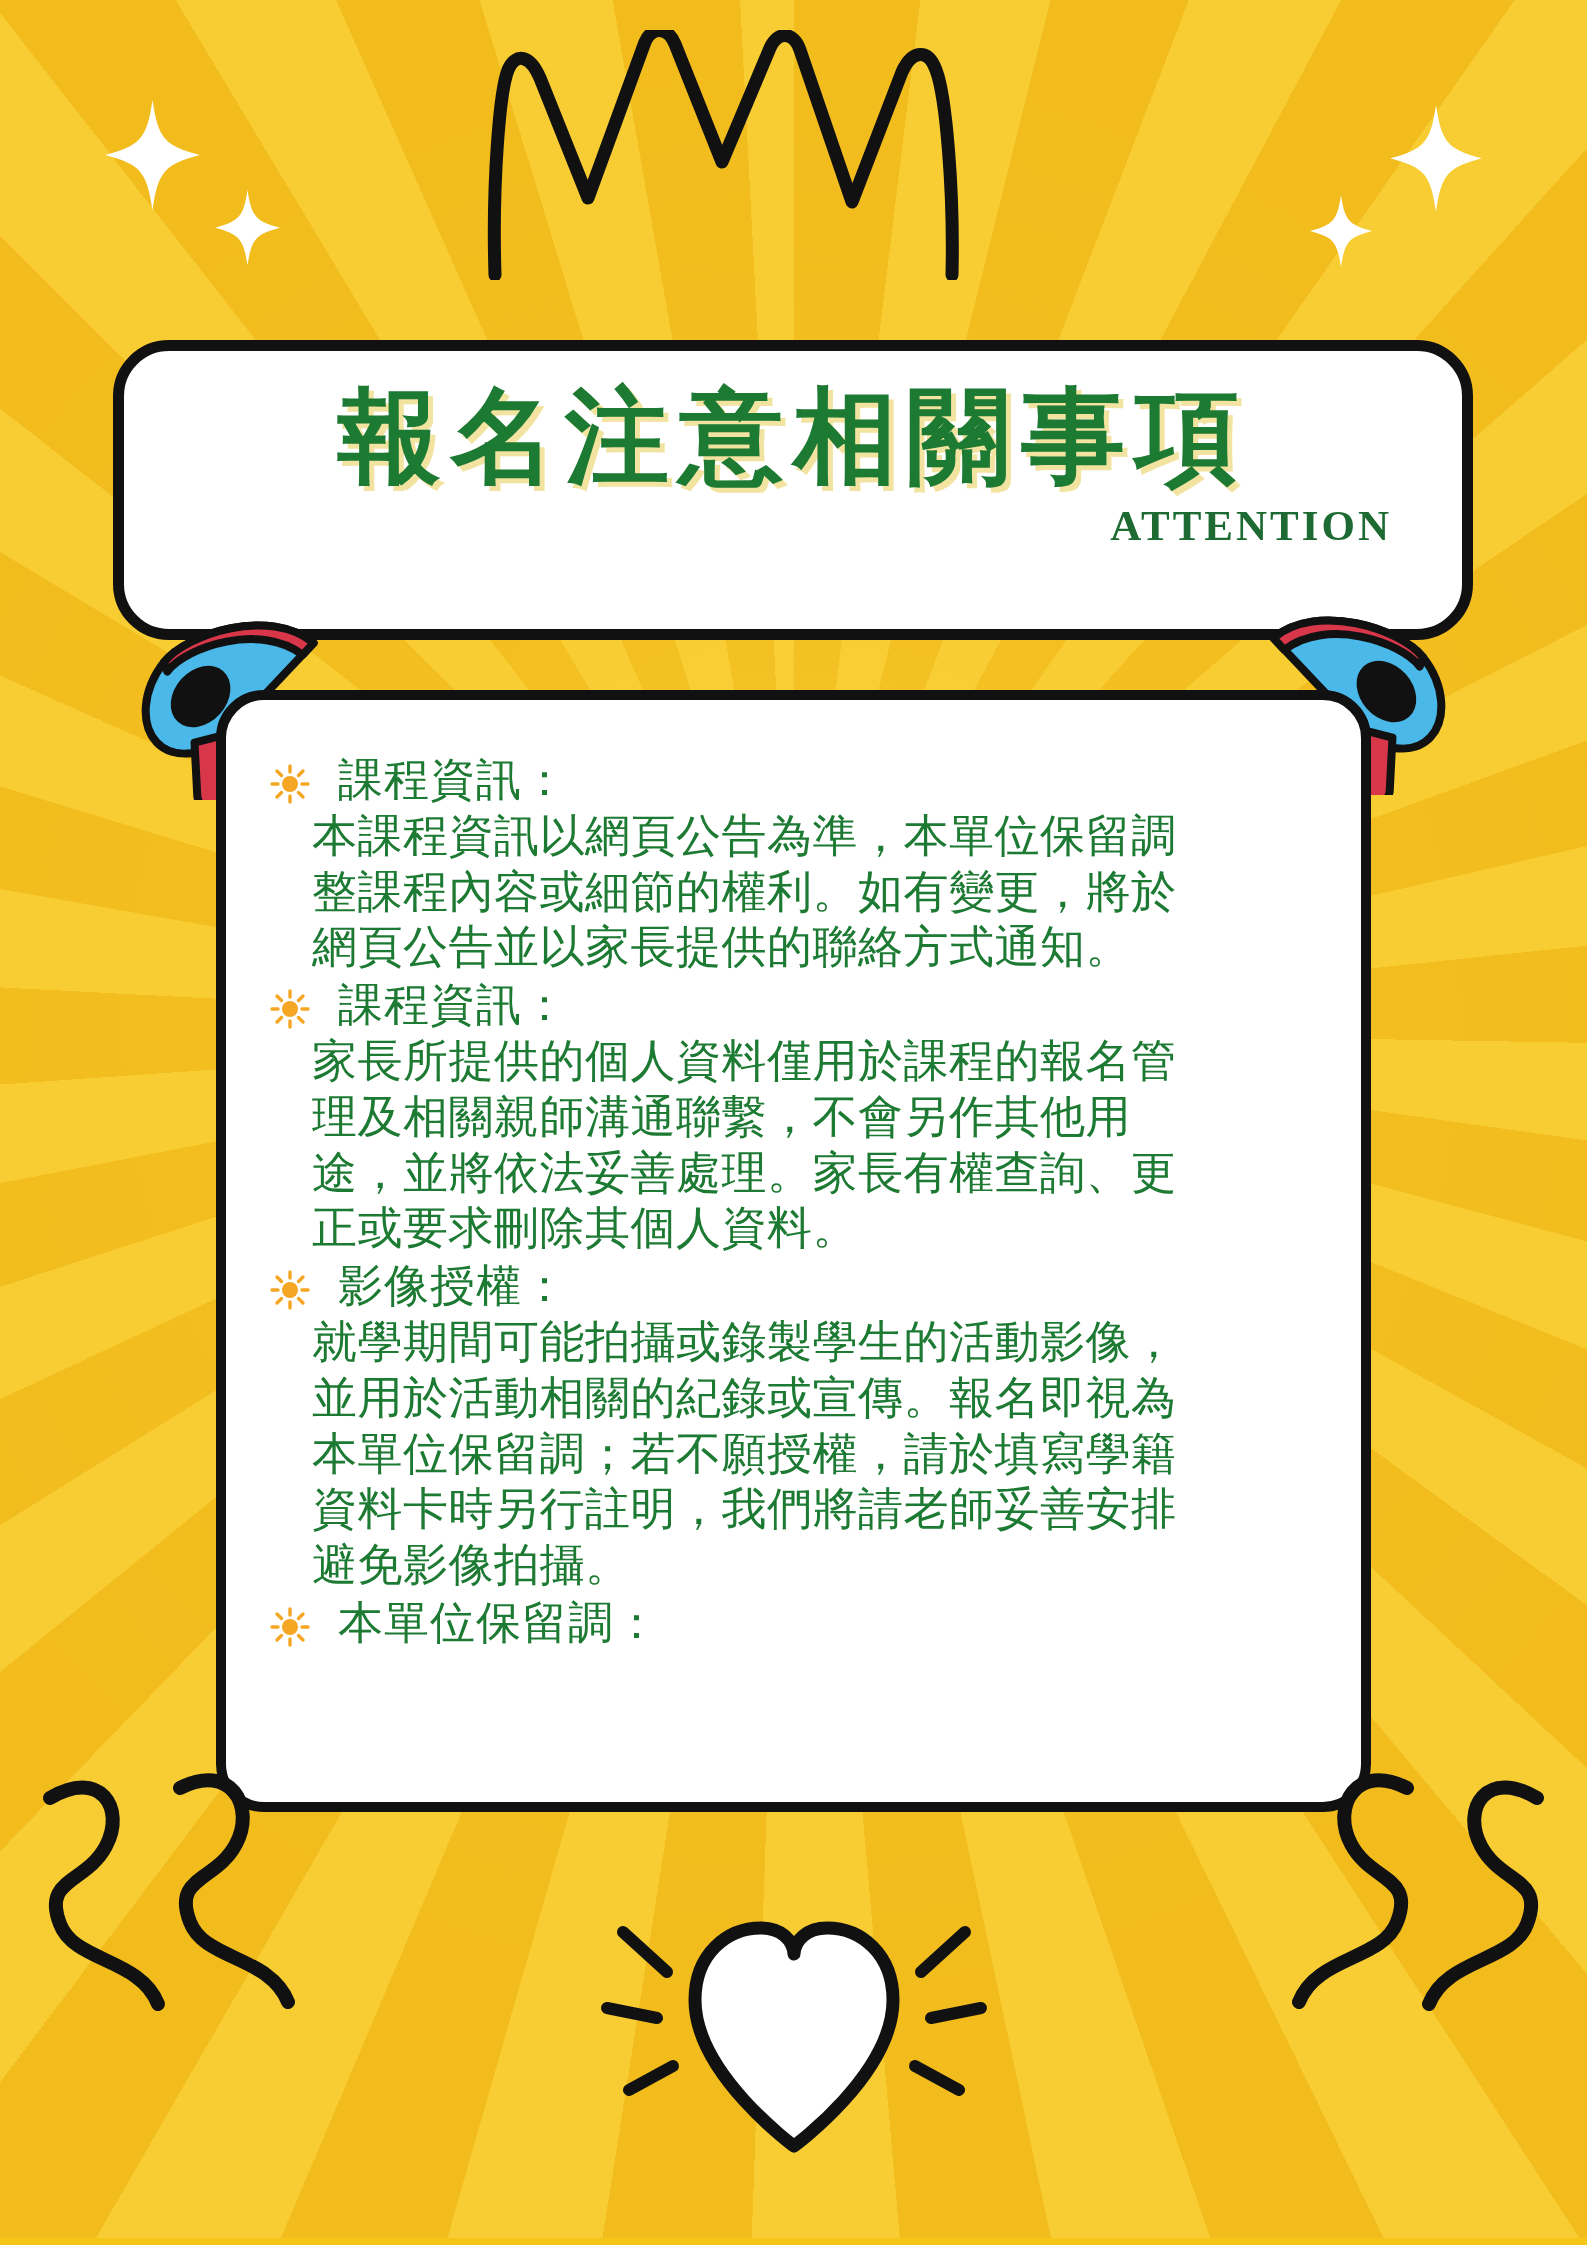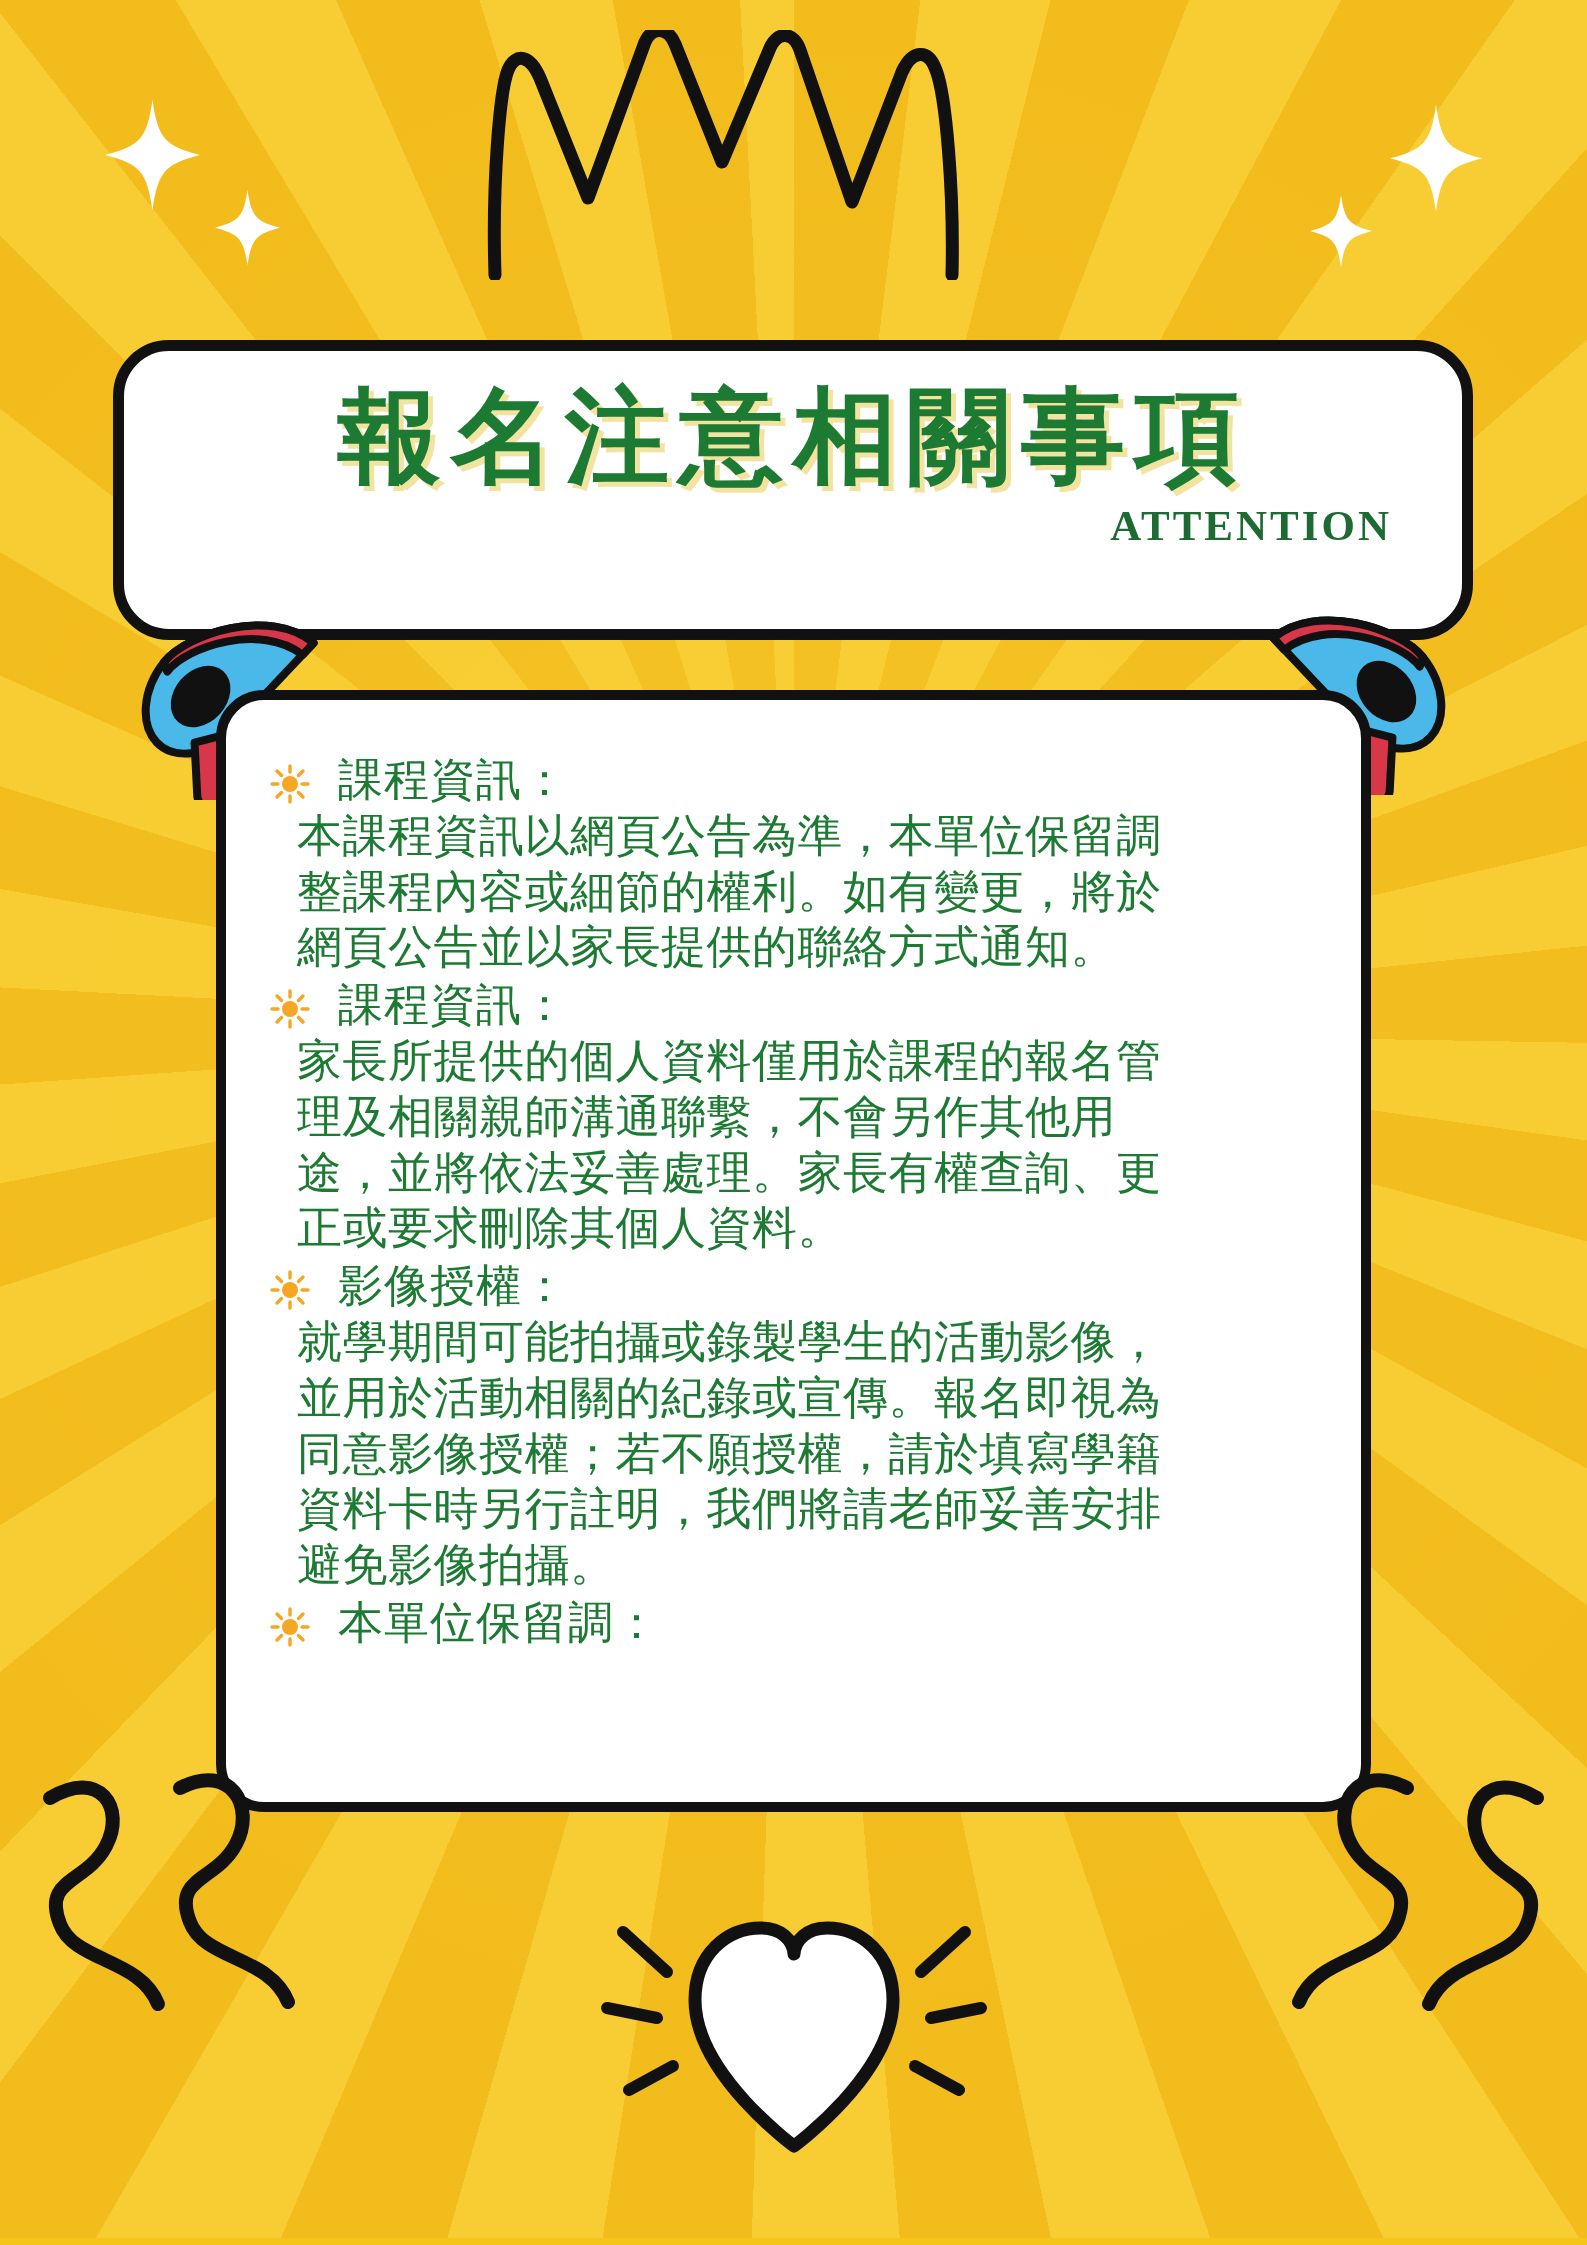--- a/index.html
+++ b/index.html
@@ -144,21 +144,21 @@
     line-height: 1.24;
     letter-spacing: 1px;
   }
   .item-body {
     font-family: "Liberation Sans", "DejaVu Sans", sans-serif;
     font-size: 45px;
     font-weight: 400;
     color: #1d7a33;
     line-height: 1.24;
     letter-spacing: 0.5px;
-    margin-left: 27px;
+    margin-left: 42px;
     white-space: pre-line;
   }
 
   
   .squiggle {
     position: absolute;
     width: 300px;
     height: 270px;
   }
   .squiggle svg { display:block; width:100%; height:100%; }
@@ -307,21 +307,21 @@
               <line x1="28.5" y1="34.5" x2="33" y2="39"></line>
               <line x1="33" y1="13" x2="28.5" y2="17.5"></line>
               <line x1="11.5" y1="34.5" x2="7" y2="39"></line>
             </g>
           </svg>
         </span>
         <span class="item-title">影像授權：</span>
       </div>
       <div class="item-body">就學期間可能拍攝或錄製學生的活動影像，
 並用於活動相關的紀錄或宣傳。報名即視為
-同意影像授權；若不願授權，請於填寫學籍
+本單位保留調；若不願授權，請於填寫學籍
 資料卡時另行註明，我們將請老師妥善安排
 避免影像拍攝。</div>
     </div>
 
     <div class="item">
       <div class="item-head">
         <span class="sun-icon">
           <svg viewBox="0 0 40 48">
             <circle cx="20" cy="26" r="8" fill="#f5a623"></circle>
             <g stroke="#f5a623" stroke-width="3.4" stroke-linecap="round">

